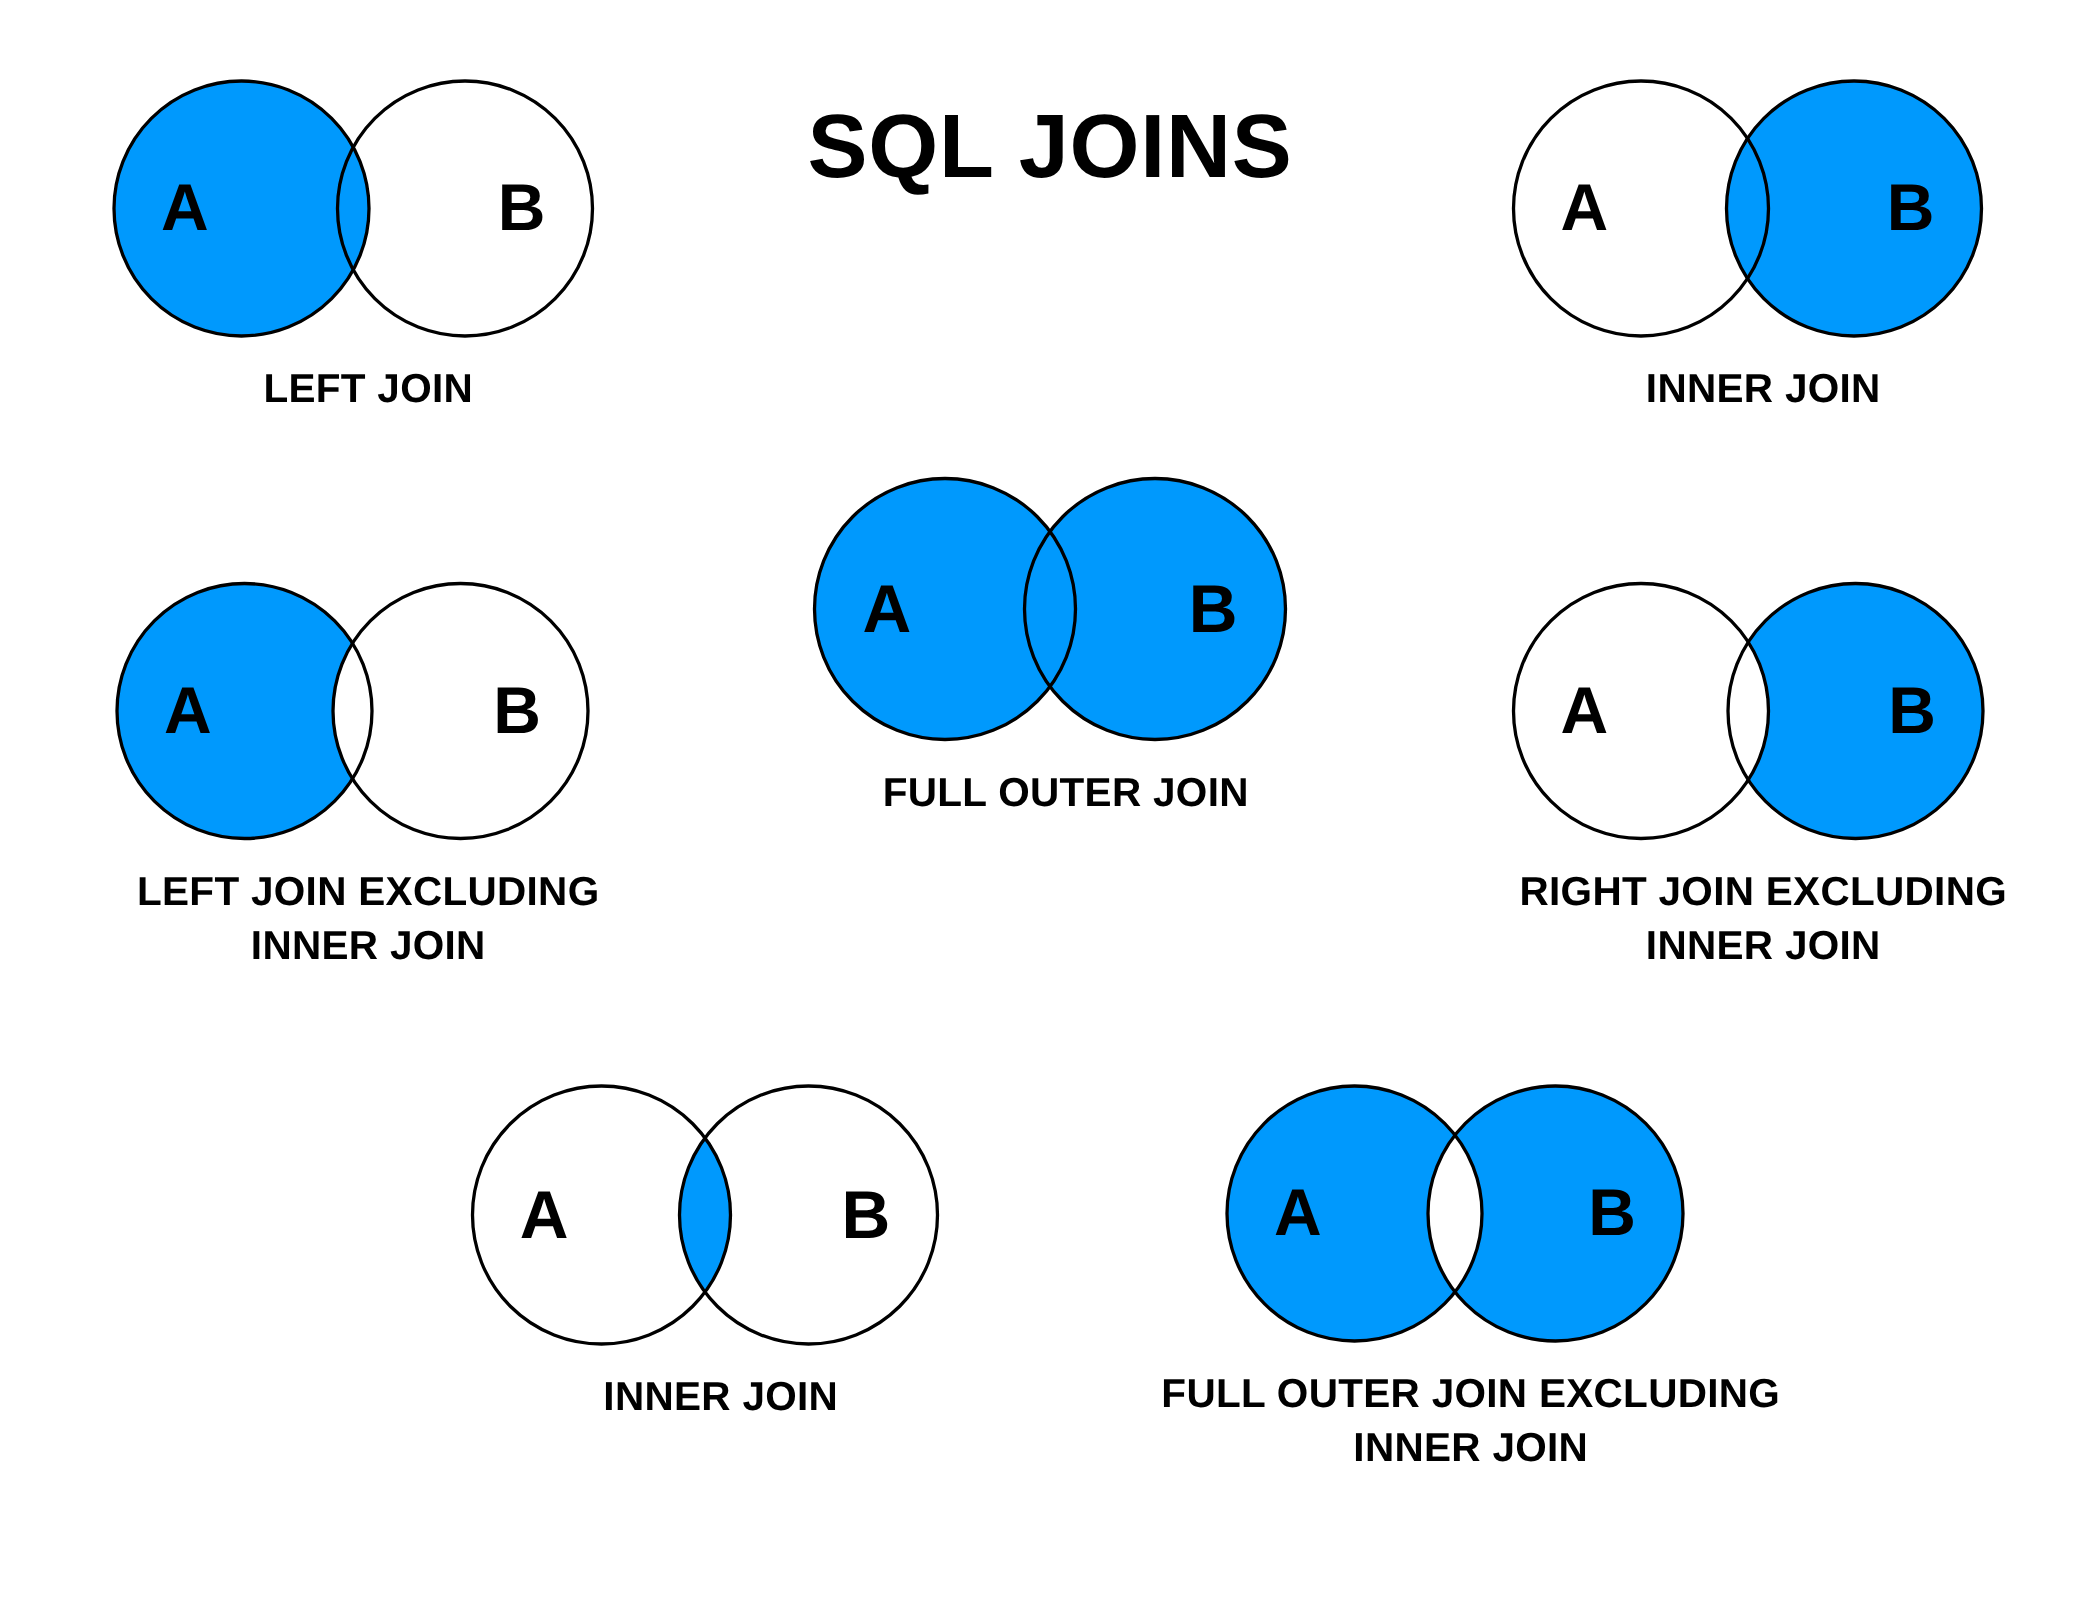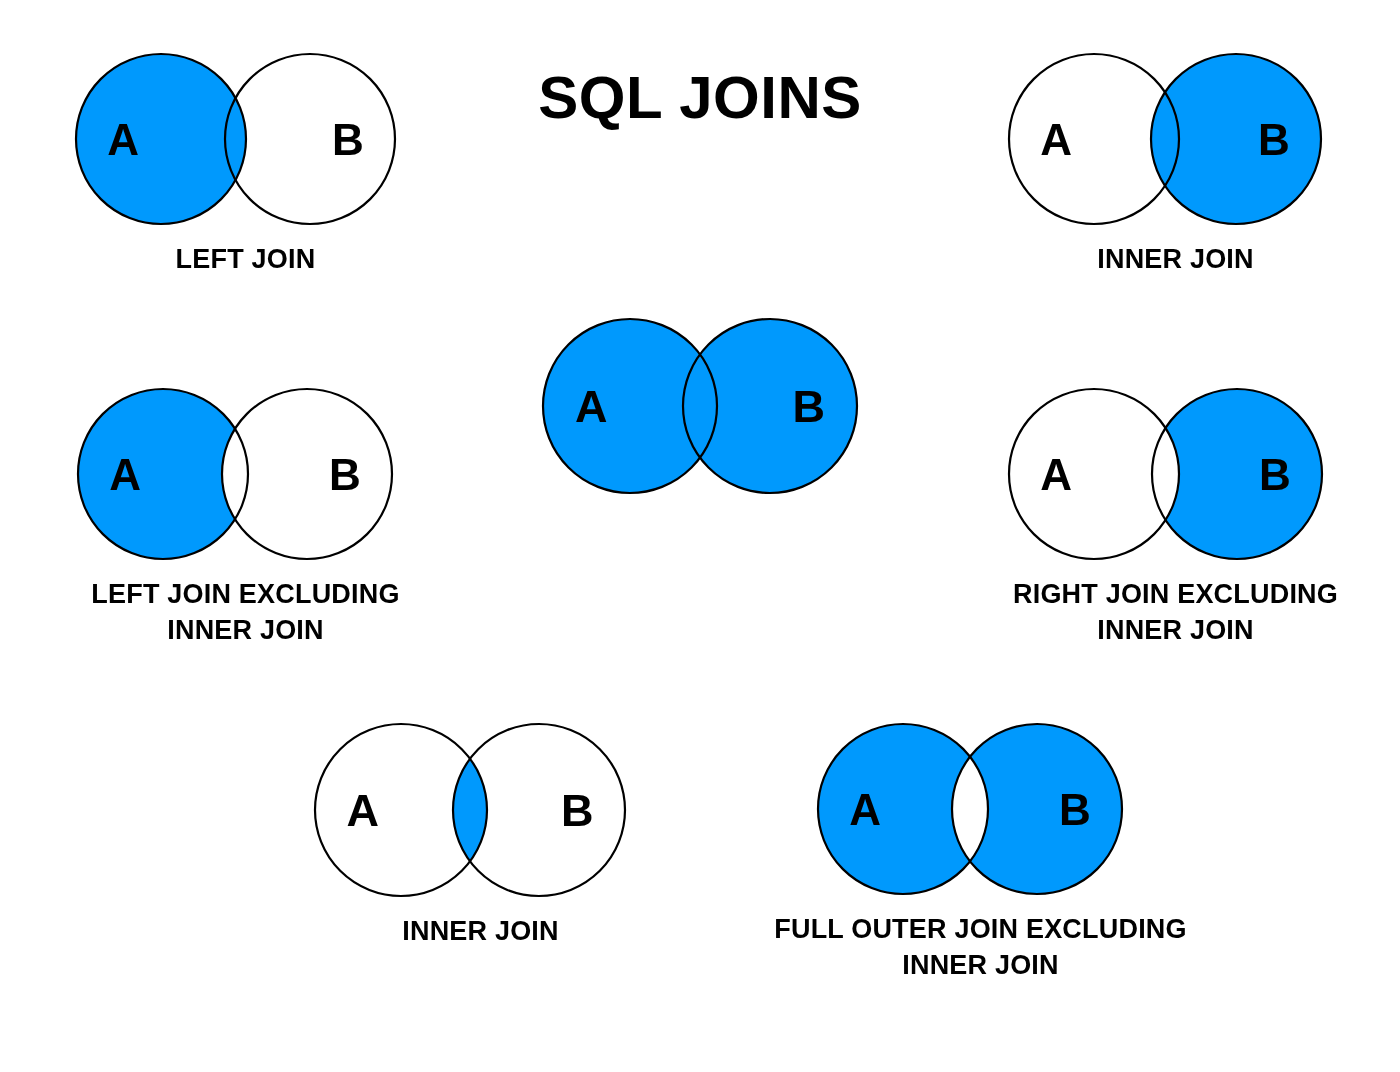--- a/index.html
+++ b/index.html
@@ -172,20 +172,21 @@
         <circle cx="101" cy="101" r="87" fill="#0099FD" mask="url(#notB-full-outer-join)"></circle>
         <circle cx="241" cy="101" r="87" fill="#0099FD" mask="url(#notA-full-outer-join)"></circle>
         <g clip-path="url(#clipA-full-outer-join)">
           <circle cx="241" cy="101" r="87" fill="#0099FD"></circle>
         </g>
         <circle cx="101" cy="101" r="87" fill="none" stroke="#000000" stroke-width="2.2"></circle>
         <circle cx="241" cy="101" r="87" fill="none" stroke="#000000" stroke-width="2.2"></circle>
         <text x="62.24" y="101" font-size="45" text-anchor="middle" dominant-baseline="central" class="venn-label">A</text>
         <text x="279.76" y="101" font-size="45" text-anchor="middle" dominant-baseline="central" class="venn-label">B</text>
       </svg>
+      <div class="venn-caption">FULL OUTER JOIN</div>
     </div>
     <div class="venn-card" style="left: 930px; top: 375px; width: 470px;">
       <svg width="341" height="198" viewBox="0 0 341 198" class="venn-figure">
         <defs>
           <clipPath id="clipA-right-join-excluding-inner-join">
             <circle cx="99" cy="99" r="85"></circle>
           </clipPath>
           <mask id="notB-right-join-excluding-inner-join" maskUnits="userSpaceOnUse" x="0" y="0" width="341" height="198">
             <rect x="0" y="0" width="341" height="198" fill="#fff"></rect>
             <circle cx="242" cy="99" r="85" fill="#000"></circle>

